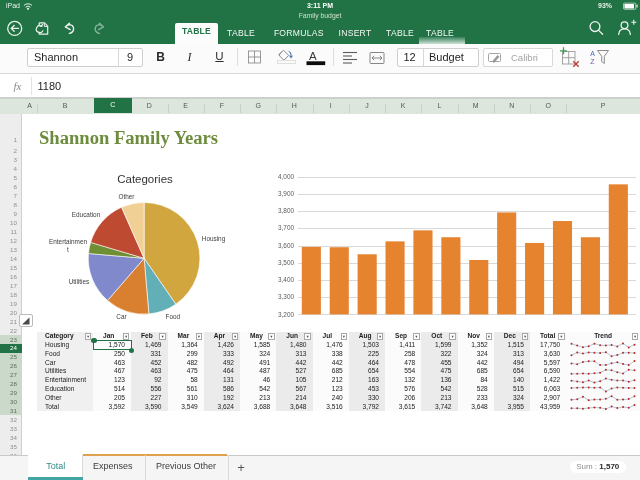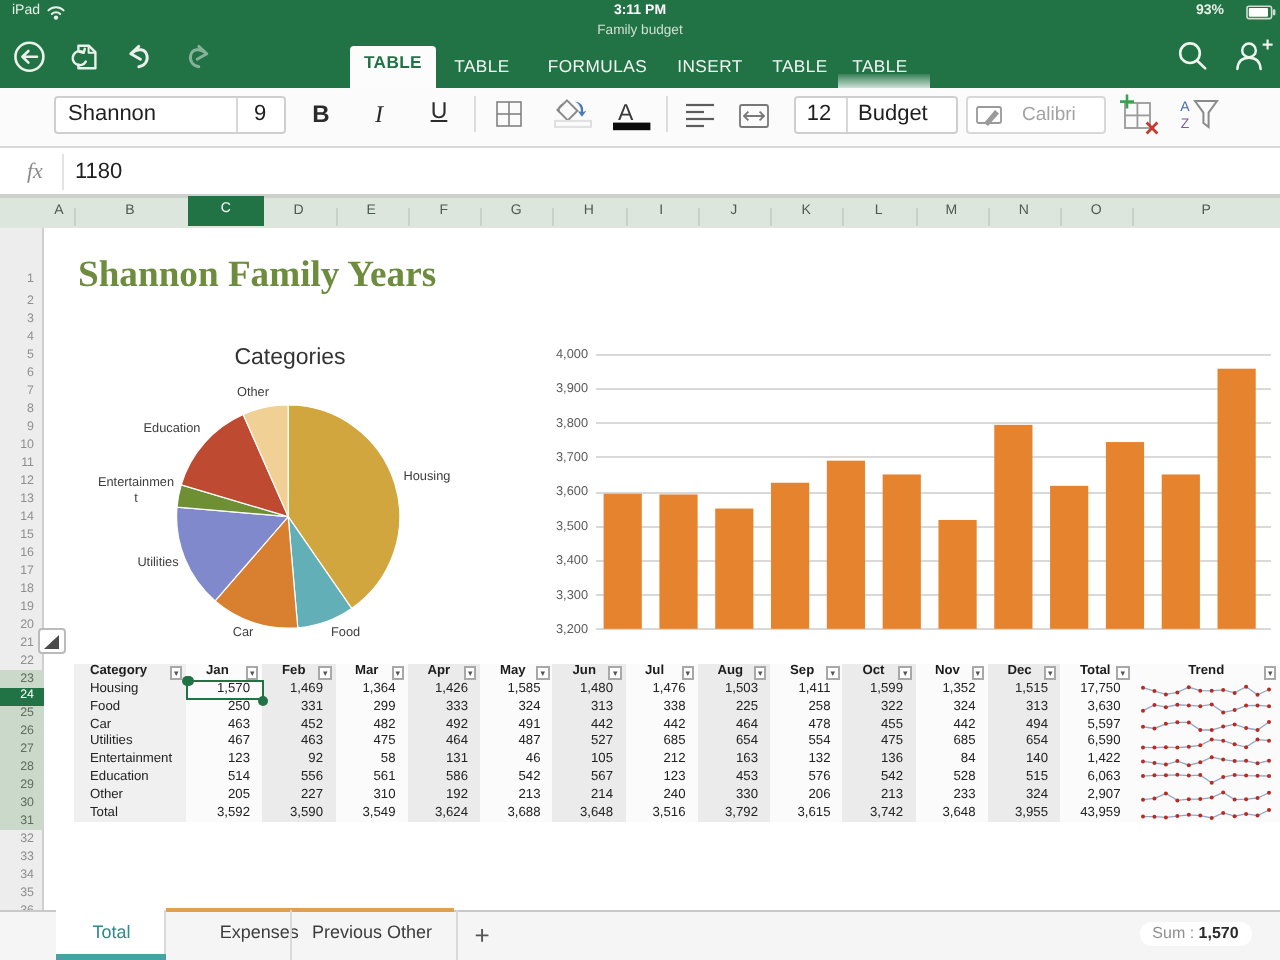--- a/index.html
+++ b/index.html
@@ -532,17 +532,17 @@
 
 <div class="abs" style="left:93px;top:340.2px;width:38.5px;height:10.2px;border:1.6px solid #217346;box-sizing:border-box"></div>
 <div class="abs" style="left:91.2px;top:337.7px;width:5.4px;height:5.4px;border-radius:50%;background:#217346"></div>
 <div class="abs" style="left:128.6px;top:347.6px;width:5.4px;height:5.4px;border-radius:50%;background:#217346"></div>
 
 <div class="abs" style="left:0;top:455px;width:640px;height:25px;background:#f5f5f5;border-top:1px solid #c9c9c9;box-sizing:border-box"></div>
 <div class="abs" style="left:28.4px;top:455px;width:54.8px;height:25px;background:#fff;border-right:1px solid #d9d9d9;box-sizing:border-box"></div>
 <div class="abs" style="left:28.4px;top:476.5px;width:54.8px;height:3.5px;background:#43a5a2"></div>
 <div class="abs" style="left:28.4px;top:461px;width:54.8px;text-align:center;font-size:9px;color:#2E8A87">Total</div>
 <div class="abs" style="left:83.2px;top:453.5px;width:144.3px;height:2.5px;background:#DFA04F"></div>
-<div class="abs" style="left:99px;top:461px;width:61.3px;text-align:center;font-size:9px;color:#3c3c3c">Expenses</div>
+<div class="abs" style="left:82px;top:461px;width:61.3px;text-align:center;font-size:9px;color:#3c3c3c">Expenses</div>
 <div class="abs" style="left:144.5px;top:455px;width:1px;height:25px;background:#d9d9d9"></div>
 <div class="abs" style="left:144.5px;top:461px;width:83px;text-align:center;font-size:9px;color:#3c3c3c">Previous Other</div>
 <div class="abs" style="left:227.5px;top:455px;width:1px;height:25px;background:#d9d9d9"></div>
 <div class="abs" style="left:234px;top:459.5px;width:14px;text-align:center;font-size:13px;color:#555;font-weight:300">+</div>
 <div class="abs" style="left:570px;top:461.3px;width:55.5px;height:11.7px;background:#fff;border-radius:6px;text-align:center;line-height:11.7px;font-size:8px"><span style="color:#8f8f8f">Sum : </span><span style="font-weight:bold;color:#2b2b2b">1,570</span></div>
 </body></html>

